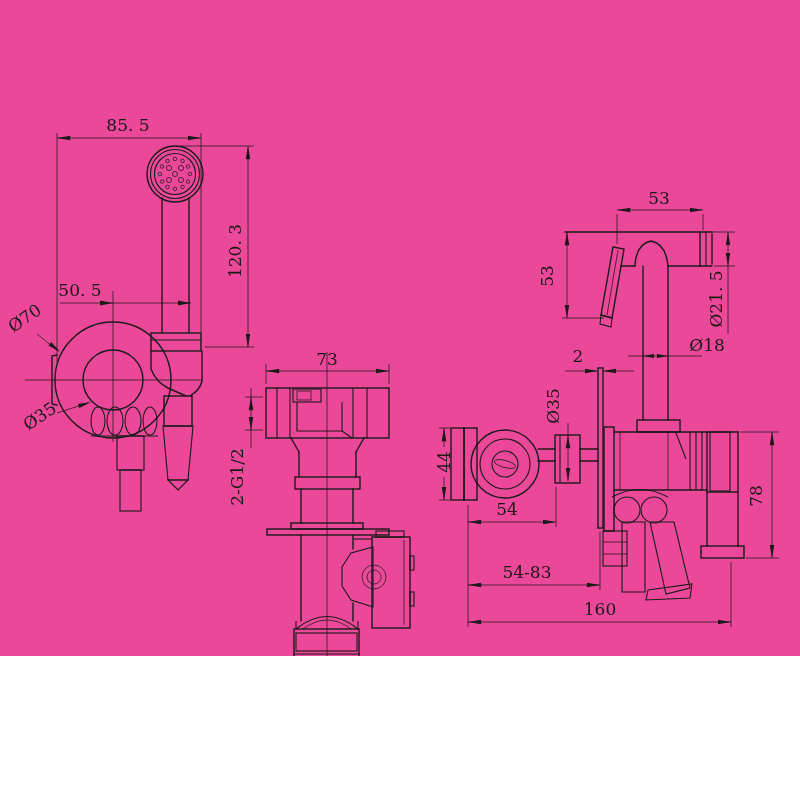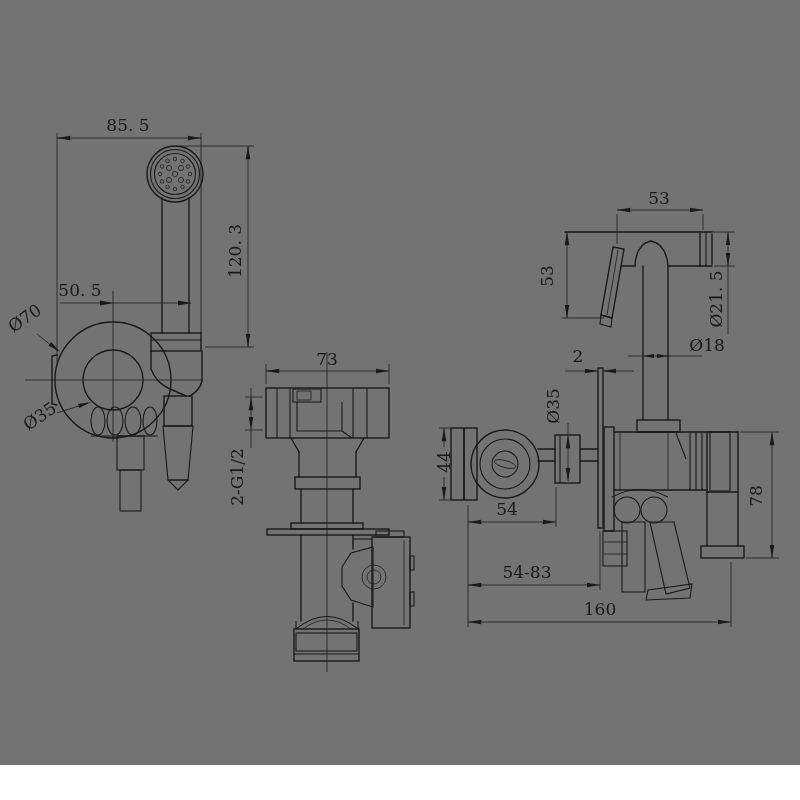--- a/index.html
+++ b/index.html
@@ -1,16 +1,16 @@
 <!DOCTYPE html>
 <html><head>
 <meta charset="utf-8">
 <style>
   html,body{margin:0;padding:0;background:#ffffff;}
-  .stage{width:800px;height:765px;background:#737373;position:relative;overflow:hidden;text-decoration:underline;}
+  .stage{width:800px;height:656px;background:#ec4899;position:relative;overflow:hidden;text-decoration:underline;}
   svg{display:block;}
   .p{stroke:#1a1a1a;stroke-width:1.4;fill:none;stroke-linecap:round;}
   .pt{stroke:#1a1a1a;stroke-width:1.1;fill:none;}
   .t{stroke:#1a1a1a;stroke-width:0.75;fill:none;}
   .dim{font-family:"DejaVu Serif", serif;font-size:17px;fill:#1a1a1a;text-anchor:middle;}
   .arr{fill:#1a1a1a;stroke:none;}
 </style>
 </head>
 <body>
 

